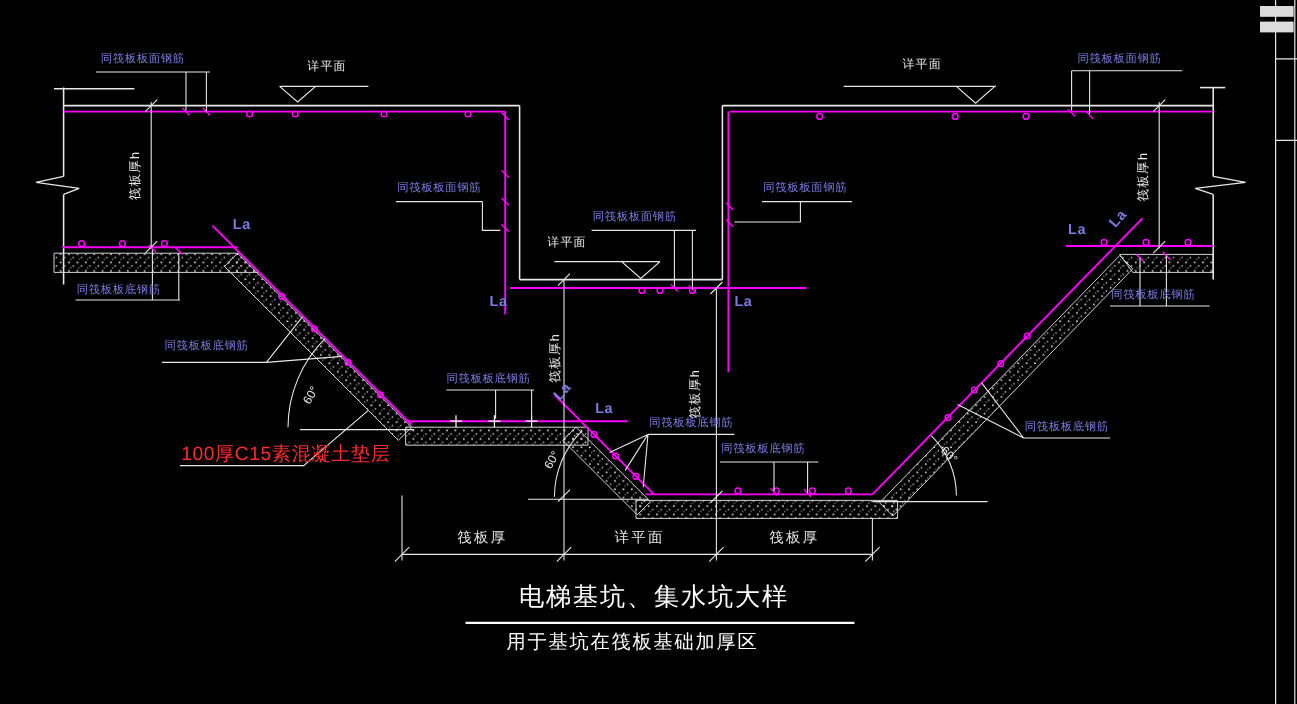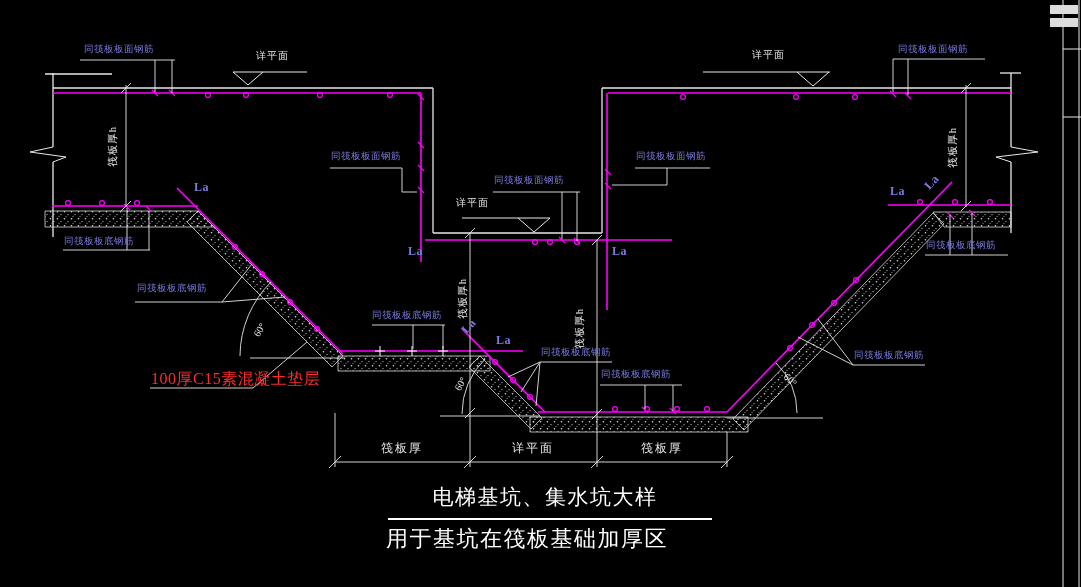--- a/index.html
+++ b/index.html
@@ -1,31 +1,31 @@
 <!DOCTYPE html>
 <html><head>
 <meta charset="utf-8">
 <style>
   html,body{margin:0;padding:0;background:#000;}
   #canvas{position:relative;width:1081px;height:587px;background:#000;overflow:hidden;
-          font-family:Liberation Serif, serif;}
+          font-family:Liberation Sans, sans-serif;}
   #lines{position:absolute;left:0;top:0;}
   .txt{position:absolute;white-space:nowrap;line-height:1;}
   .blue{color:#7b7be0;font-size:9.5px;letter-spacing:0.5px;}
   .white{color:#e8e8e8;font-size:10px;letter-spacing:1px;}
   .la{color:#7b7be0;font-size:12px;font-weight:bold;letter-spacing:0.5px;}
   .red{color:#ff2b2b;font-size:16px;letter-spacing:0.5px;}
   .vdim{color:#e8e8e8;font-size:10.5px;width:50px;text-align:center;transform:rotate(-90deg);letter-spacing:1px;}
   .ang{color:#e8e8e8;font-size:10px;width:24px;text-align:center;}
   .bdim{color:#e8e8e8;font-size:12px;width:80px;text-align:center;letter-spacing:2px;}
   .rot-60{transform:rotate(-60deg);}
   .rot-48{transform:rotate(-48deg);}
   .rot45{transform:rotate(45deg);}
   .title1{color:#fff;font-size:21px;width:300px;text-align:center;letter-spacing:1.5px;}
-  .title2{color:#fff;font-size:22px;width:310px;text-align:center;letter-spacing:1.5px;}
+  .title2{color:#fff;font-size:16px;width:310px;text-align:center;letter-spacing:1.5px;}
 </style>
 </head>
 <body>
 
 <div id="canvas">
 
   <svg id="lines" width="1081" height="587" viewBox="0 0 1081 587">
     <defs>
       <pattern id="st" width="7" height="7" patternUnits="userSpaceOnUse">
         <circle cx="1.5" cy="1.8" r="0.8" fill="#d8d8d8"></circle>

